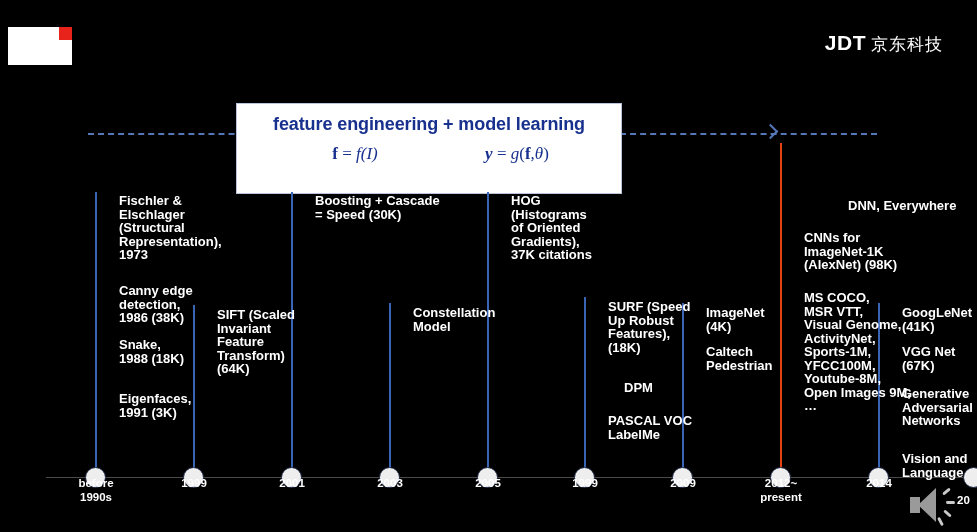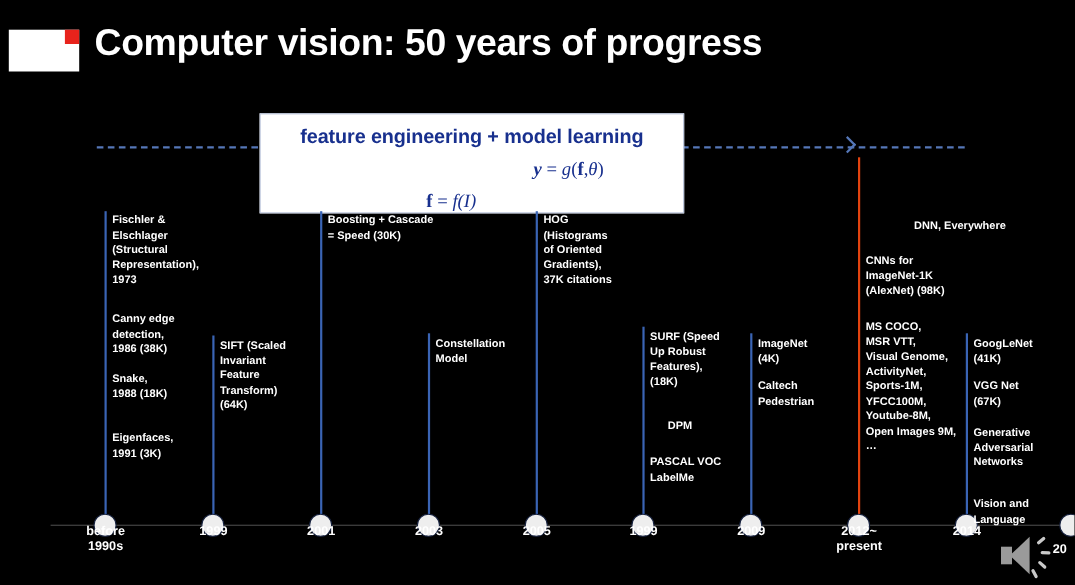--- a/index.html
+++ b/index.html
@@ -116,25 +116,24 @@
   .formula-row {
     position: absolute;
     left: 0; right: 0;
     top: 40px;
     color: #18308e;
     font-size: 17px;
     font-family: "Liberation Serif", serif;
   }
   .formula-left {
     position: absolute;
-    left: 16px;
+    left: 28px;
     top: 0;
     width: 180px;
-    text-align: right;
-    margin-top: 29px;
+    text-align: center;
   }
   .formula-right {
     position: absolute;
     left: 190px;
     top: 0;
     width: 180px;
     text-align: center;
   }
   .it { font-style: italic; }
   .bf { font-weight: bold; font-family: "Liberation Serif", serif; }
@@ -172,24 +171,25 @@
     font-weight: bold;
     text-align: center;
     width: 90px;
     line-height: 14px;
   }
 
   
   .event {
     position: absolute;
     color: #ffffff;
-    font-size: 10px;
+    font-size: 13px;
     font-weight: bold;
     line-height: 13.5px;
     white-space: pre-line;
+    margin-left: 17px;
   }
 
   
   .speaker {
     position: absolute;
     left: 908px;
     top: 484px;
     width: 60px;
     height: 46px;
   }
@@ -239,21 +239,23 @@
     font-weight: bold;
   }
 </style>
 </head>
 <body>
 
 <div id="slide">
 
   <div class="logo-mark"></div>
   <div class="logo-dot"></div>
-  <div class="slide-title">Computer vision: 50 years of progress</div>
+  <div class="brand">
+    <span>JDT</span><span class="brand-cn">京东科技</span>
+  </div>
 
   <div class="dash-line"></div>
   <div class="dash-arrow">
       <span></span>
     </div>
 
   <div class="formula-box">
     <div class="formula-title">feature engineering + model learning</div>
     <div class="formula-row">
       <div class="formula-left">

